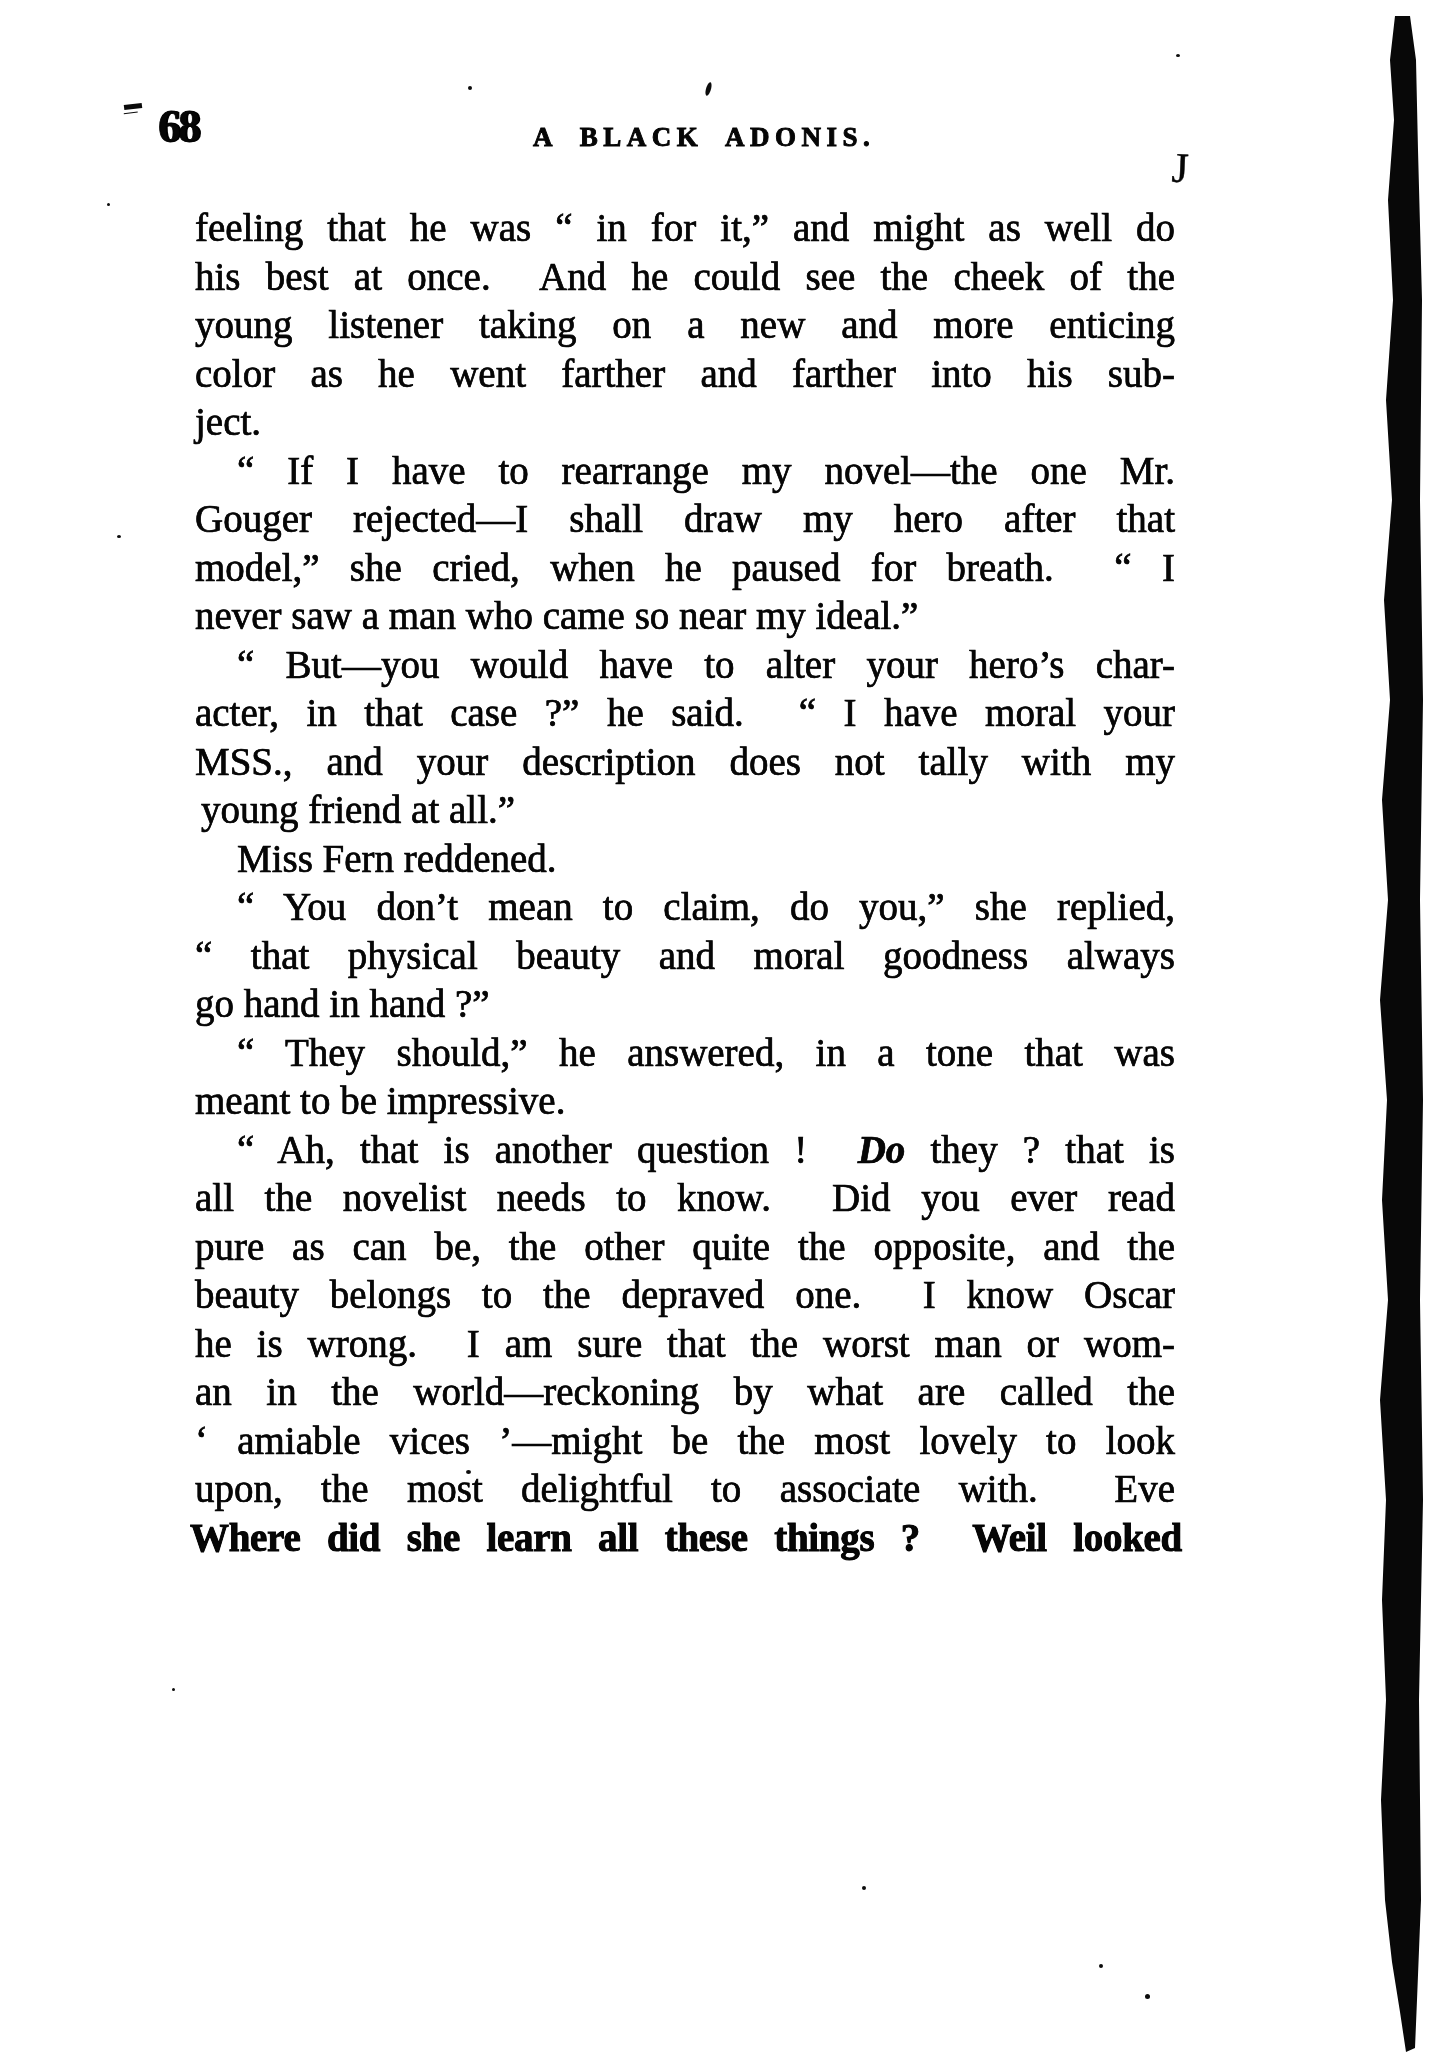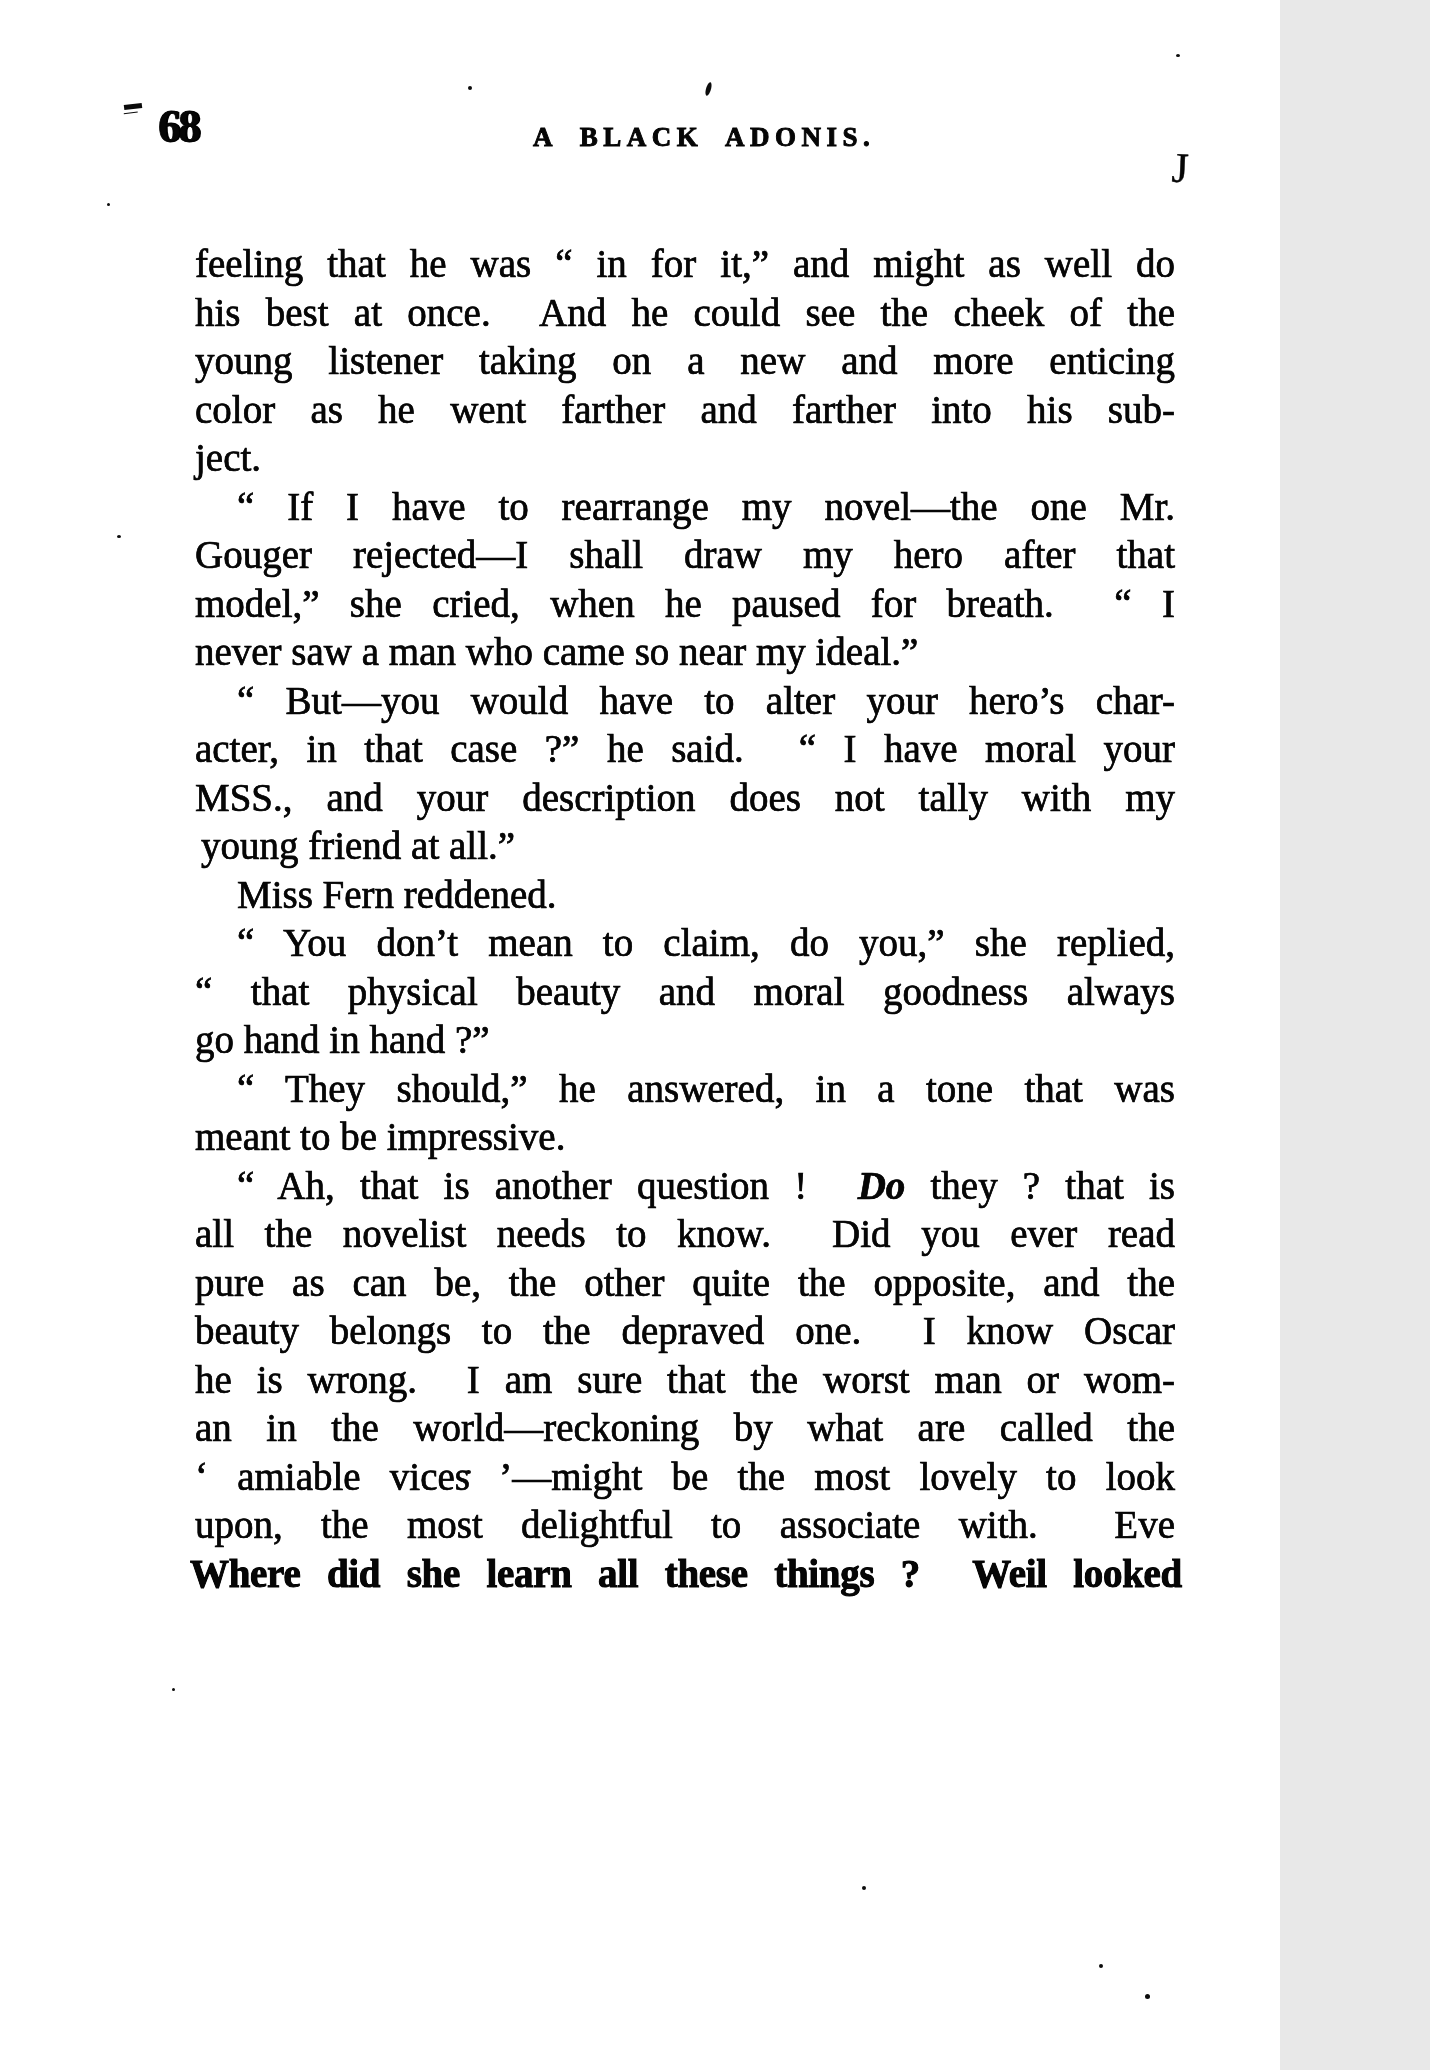--- a/index.html
+++ b/index.html
@@ -1,18 +1,18 @@
 <!DOCTYPE html>
 <html><head>
 <meta charset="utf-8">
 <style>
   html,body{margin:0;padding:0;background:#e8e8e8;}
   .page{
     position:relative;
-    width:1280px;height:2070px;
+    width:1430px;height:2070px;
     background:#ffffff;
     overflow:hidden;
     font-family:"Liberation Serif","DejaVu Serif",serif;
     color:#060606;
   }
   
   .page-num{
     position:absolute;left:158px;top:100px;
     font-size:46px;font-weight:bold;letter-spacing:-3px;
     text-shadow:1.6px 0 0 #000;
@@ -33,21 +33,20 @@
     position:absolute;left:1172px;top:144px;
     font-size:42px;transform:rotate(3deg);
     -webkit-text-stroke:0.5px #000;
   }
   
   .body-text{
     position:absolute;left:195px;top:204px;width:980px;
     font-size:39px;line-height:48.5px;
     -webkit-text-stroke:0.65px #060606;
     text-shadow:0 0 0.5px rgba(0,0,0,.65);
-    margin-top:36px;
   }
   .line{height:48.5px;white-space:pre-wrap;text-align:left;overflow:visible;}
   .line.j{text-align:justify;text-align-last:justify;}
   .line.ind{padding-left:42px;}
   .line.sind{padding-left:6px;}
   .line.b{font-weight:bold;-webkit-text-stroke:0.9px #000;}
   .line.wide{width:992px;margin-left:-5px;letter-spacing:-0.3px;}
   .bi{font-weight:bold;font-style:italic;}
   
   .edge-band{position:absolute;left:1370px;top:0;width:60px;height:2070px;}

